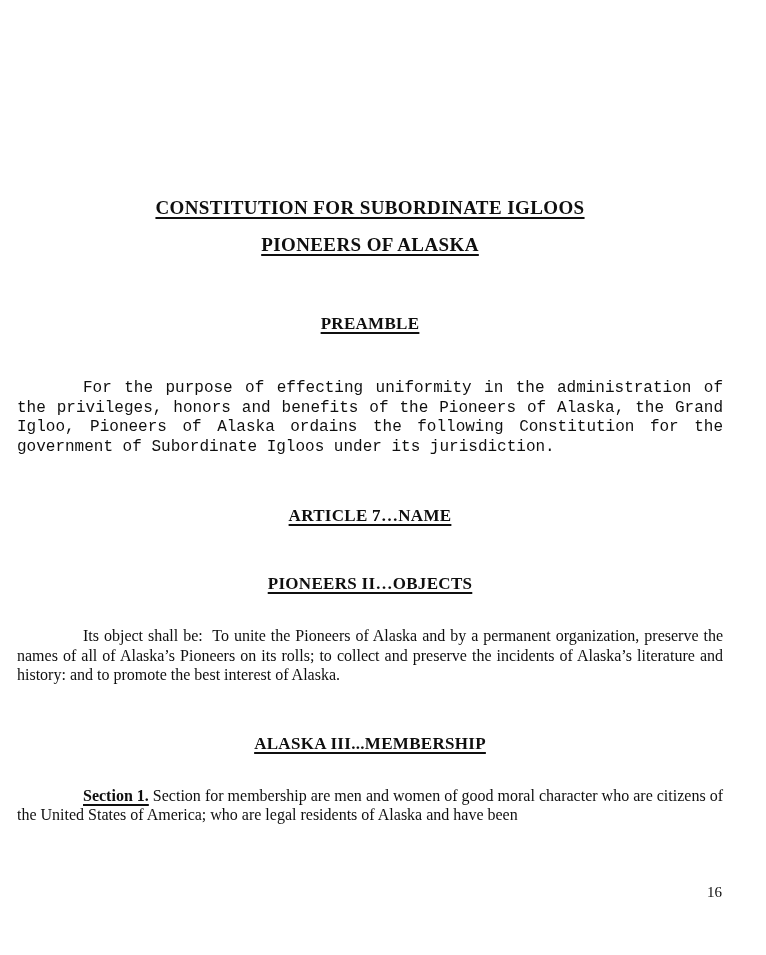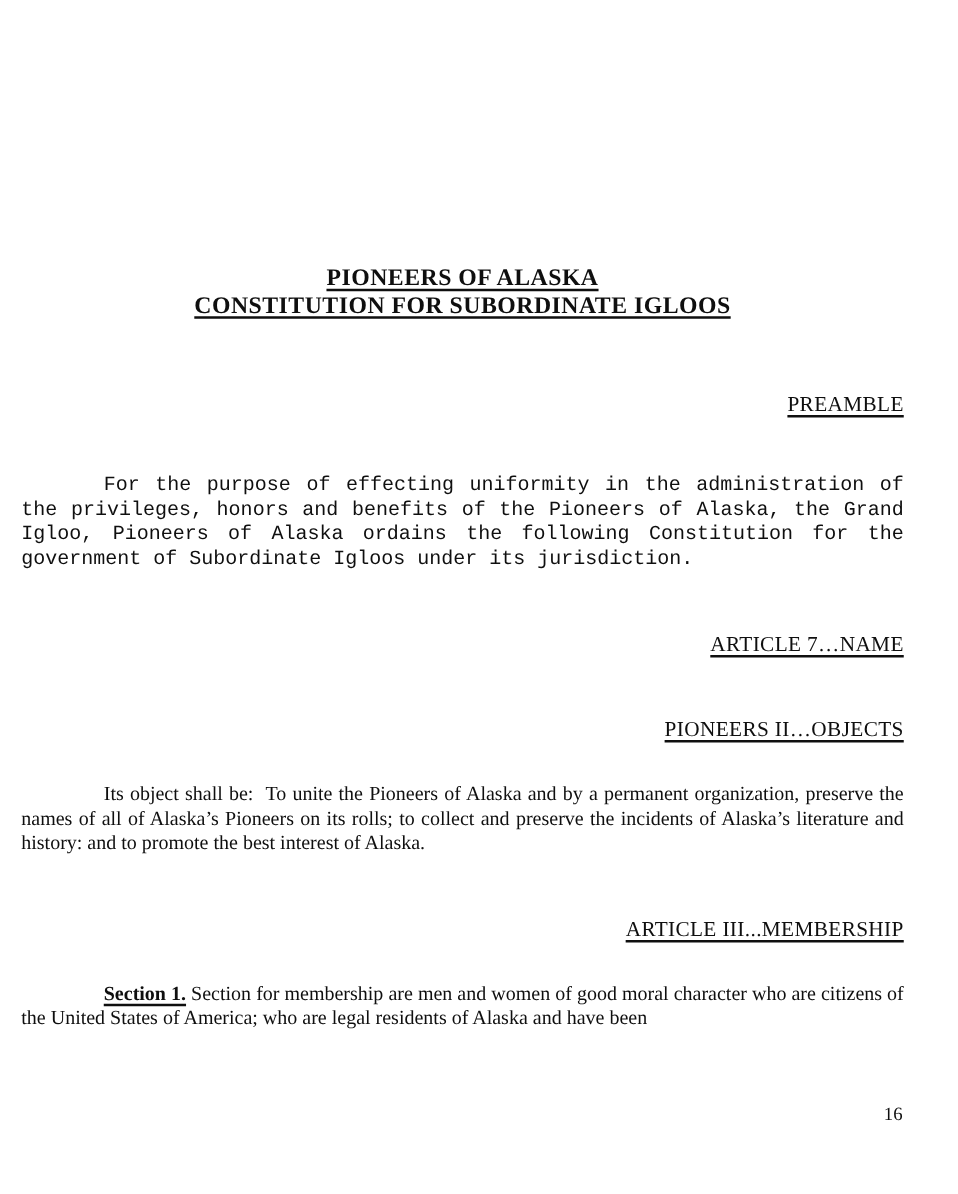--- a/index.html
+++ b/index.html
@@ -29,24 +29,24 @@
   .doc-title.second {
     margin-top: 15px;
   }
   .title-underline {
     text-decoration: underline;
     text-decoration-thickness: 2px;
     text-underline-offset: 3px;
   }
   .section-heading {
     margin: 0;
-    text-align: right;
+    text-align: center;
     font-size: 17px;
     line-height: 19px;
-    font-weight: 400;
+    font-weight: 700;
     letter-spacing: 0.3px;
   }
   .heading-underline {
     text-decoration: underline;
     text-decoration-thickness: 1.5px;
     text-underline-offset: 2.5px;
   }
   .body-para {
     margin: 0;
     font-size: 16px;
@@ -72,34 +72,34 @@
     font-size: 15px;
     line-height: 17px;
     color: #0f0f0f;
   }
 </style>
 </head>
 <body>
 
 <div class="page">
 
+  <h1 class="doc-title"><span class="title-underline">CONSTITUTION FOR SUBORDINATE IGLOOS</span></h1>
+
   <h1 class="doc-title second"><span class="title-underline">PIONEERS OF ALASKA</span></h1>
-
-  <h1 class="doc-title"><span class="title-underline">CONSTITUTION FOR SUBORDINATE IGLOOS</span></h1>
 
   <h2 class="section-heading mt-preamble"><span class="heading-underline">PREAMBLE</span></h2>
 
   <p class="body-para mt-par">For the purpose of effecting uniformity in the administration of the privileges, honors and benefits of the Pioneers of Alaska, the Grand Igloo, Pioneers of Alaska ordains the following Constitution for the government of Subordinate Igloos under its jurisdiction.</p>
 
   <h2 class="section-heading mt-article"><span class="heading-underline">ARTICLE 7…NAME</span></h2>
 
 
   <h2 class="section-heading mt-article"><span class="heading-underline">PIONEERS II…OBJECTS</span></h2>
 
   <p class="body-para mt-par2">Its object shall be:&nbsp; To unite the Pioneers of Alaska and by a permanent organization, preserve the names of all of Alaska’s Pioneers on its rolls; to collect and preserve the incidents of Alaska’s literature and history: and to promote the best interest of Alaska.</p>
 
-  <h2 class="section-heading mt-article"><span class="heading-underline">ARTICLE III...MEMBERSHIP</span></h2>
+  <h2 class="section-heading mt-article"><span class="heading-underline">ALASKA III...MEMBERSHIP</span></h2>
 
   <p class="body-para mt-par2"><span class="section-label">Section 1.</span><span> Section for membership are men and women of good moral character who are citizens of the United States of America; who are legal residents of Alaska and have been</span></p>
 
   <div class="page-number">16</div>
 
 </div>
 
 </body></html>

